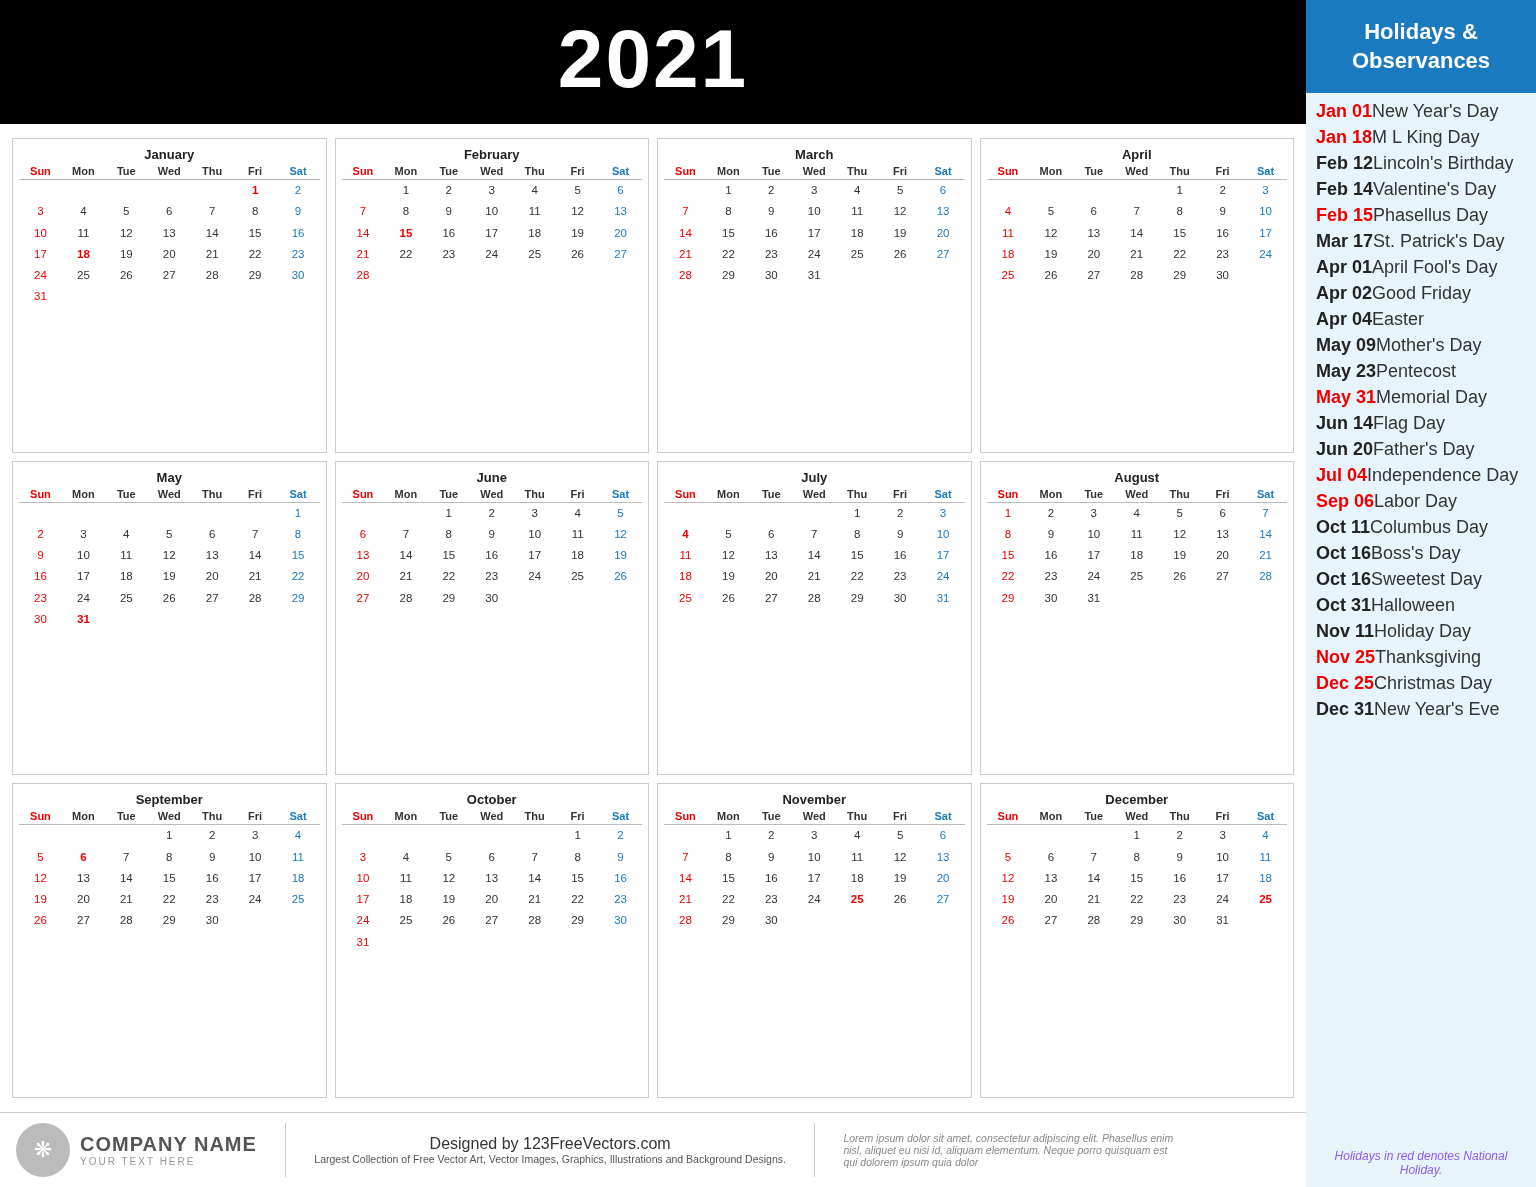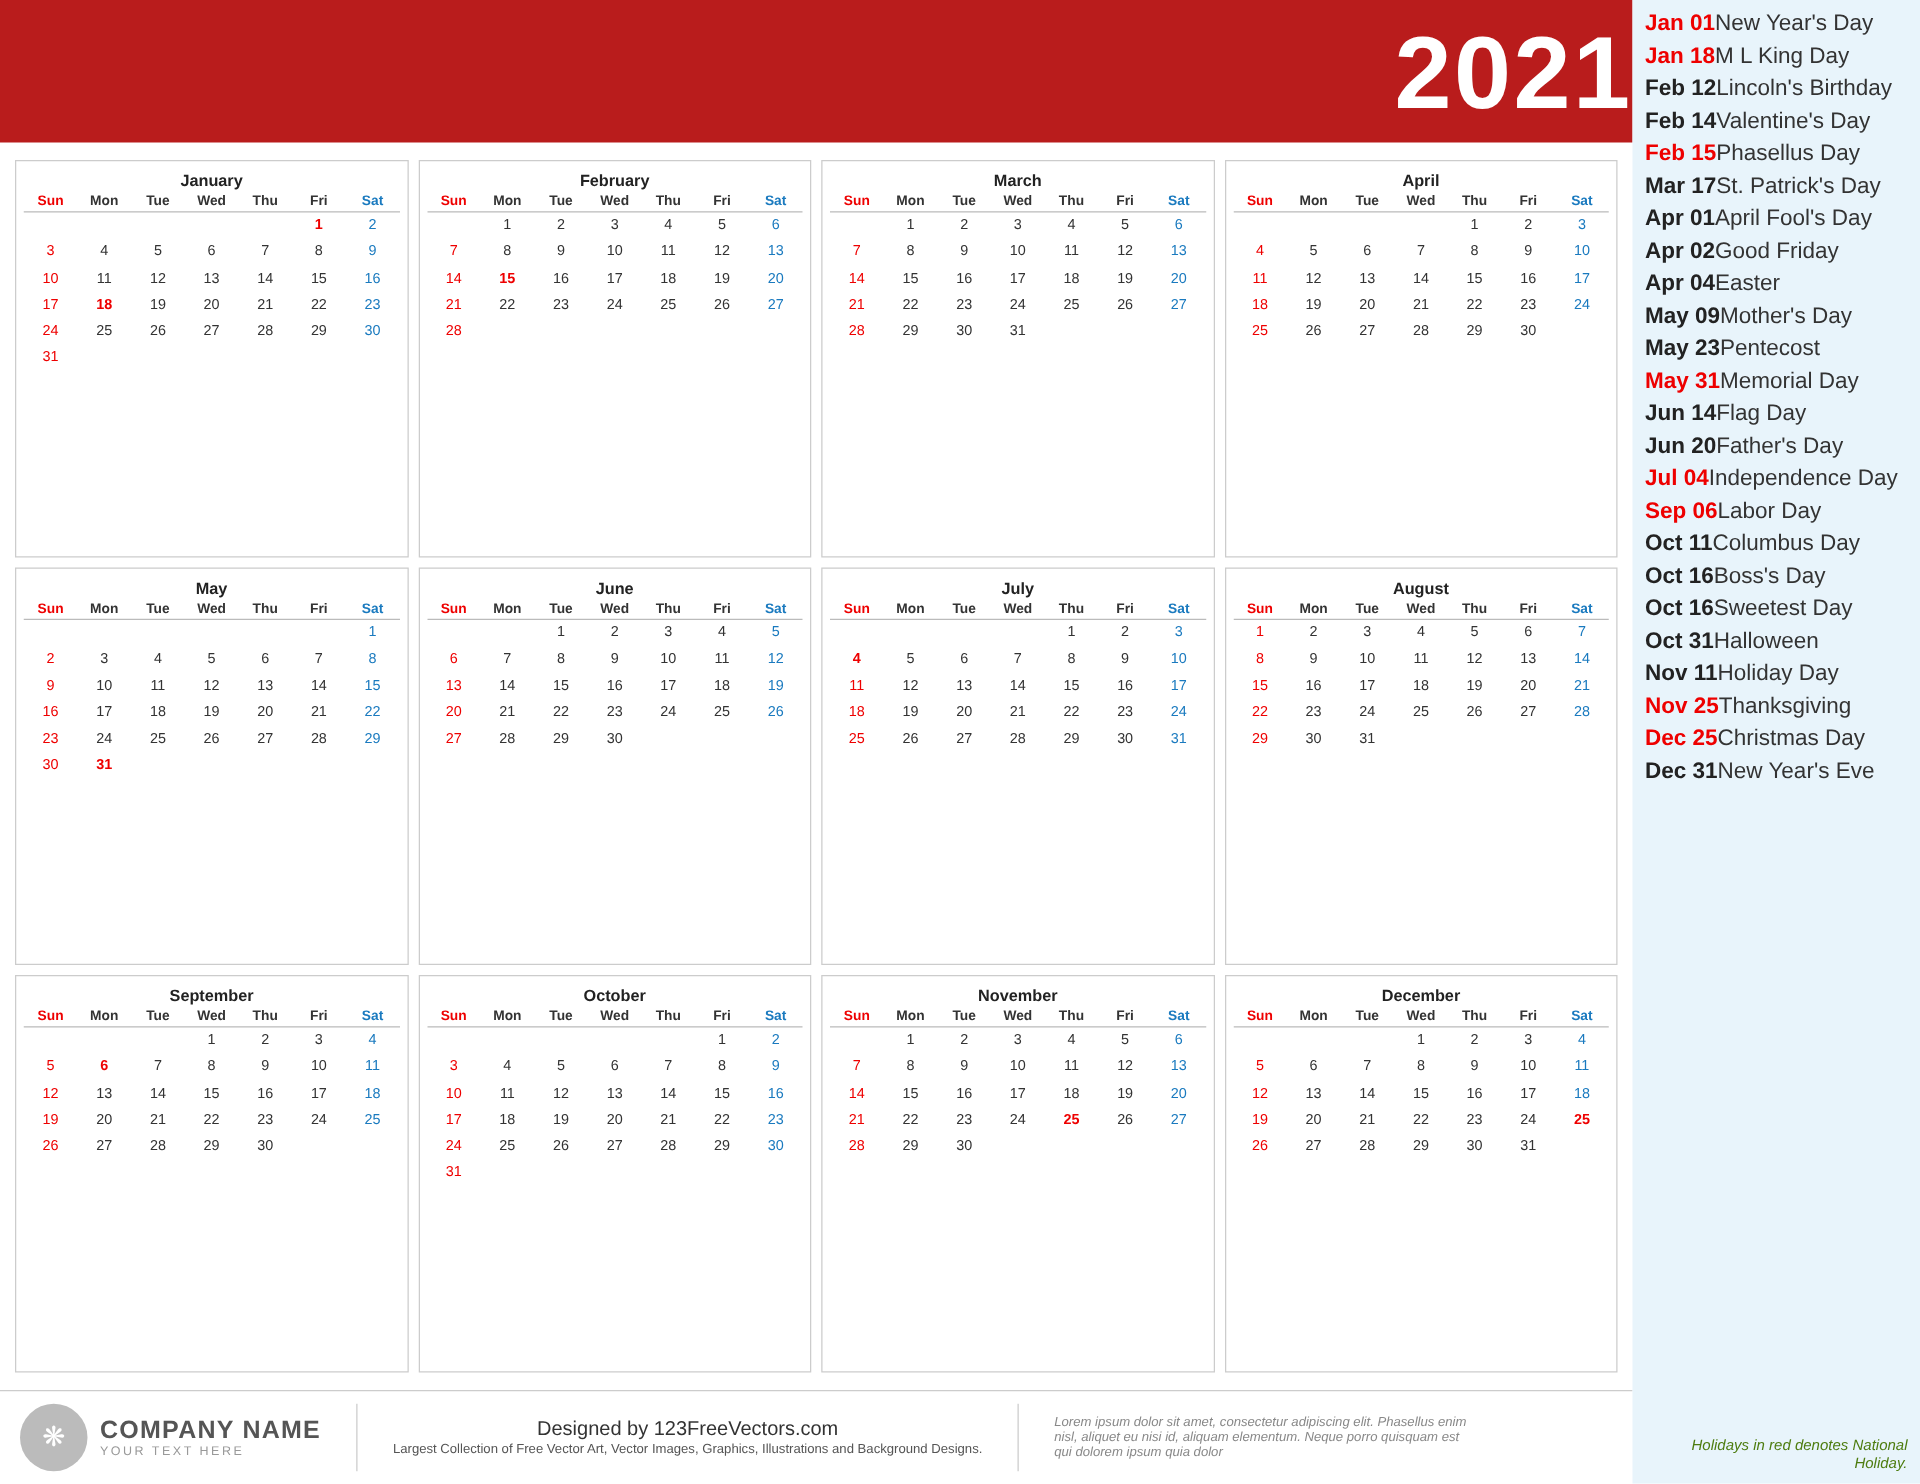--- a/index.html
+++ b/index.html
@@ -14,24 +14,24 @@
       flex-direction: row;
       width: 1536px;
       min-height: 1187px;
     }
     .main-content {
       flex: 1;
       display: flex;
       flex-direction: column;
     }
     .year-header {
-      background: #b91c1c;
+      background: #000000;
       color: #fff;
-      text-align: right;
-      padding: 18px 0 14px;
+      text-align: center;
+      padding: 18px 0 24px;
     }
     .year-header .year-text {
       font-size: 82px;
       font-weight: 900;
       line-height: 1;
       letter-spacing: 2px;
     }
     .calendar-grid {
       display: grid;
       grid-template-columns: repeat(4, 1fr);
@@ -110,22 +110,22 @@
       color: #222;
     }
     .holiday-date.red { color: #e00; }
     .holiday-name {
       color: #333;
     }
     .sidebar-footer {
       padding: 10px;
       font-style: italic;
       font-size: 12px;
-      color: #4d7c0f;
-      text-align: right;
+      color: #8b5cf6;
+      text-align: center;
     }
     .footer-bar {
       display: flex;
       align-items: center;
       border-top: 1.5px solid #ccc;
       padding: 10px 16px;
       gap: 20px;
       background: #fff;
     }
     .footer-logo {
@@ -769,20 +769,23 @@
       <div class="footer-divider"></div>
       <div class="footer-center">
         <div class="footer-designed">Designed by 123FreeVectors.com</div>
         <div class="footer-desc">Largest Collection of Free Vector Art, Vector Images, Graphics, Illustrations and Background Designs.</div>
       </div>
       <div class="footer-divider"></div>
       <div class="footer-right">Lorem ipsum dolor sit amet, consectetur adipiscing elit. Phasellus enim nisl, aliquet eu nisi id, aliquam elementum. Neque porro quisquam est qui dolorem ipsum quia dolor</div>
     </div>
   </div>
   <div class="sidebar">
+    <div class="sidebar-header">
+      Holidays &amp;<br>Observances
+    </div>
     <div class="holidays-list" id="holidays-list">
     <div class="holiday-item">
           <span class="holiday-date red">Jan 01</span>
           <span class="holiday-name"> New Year's Day</span>
         </div>
         <div class="holiday-item">
           <span class="holiday-date red">Jan 18</span>
           <span class="holiday-name"> M L King Day</span>
         </div>
         <div class="holiday-item">

